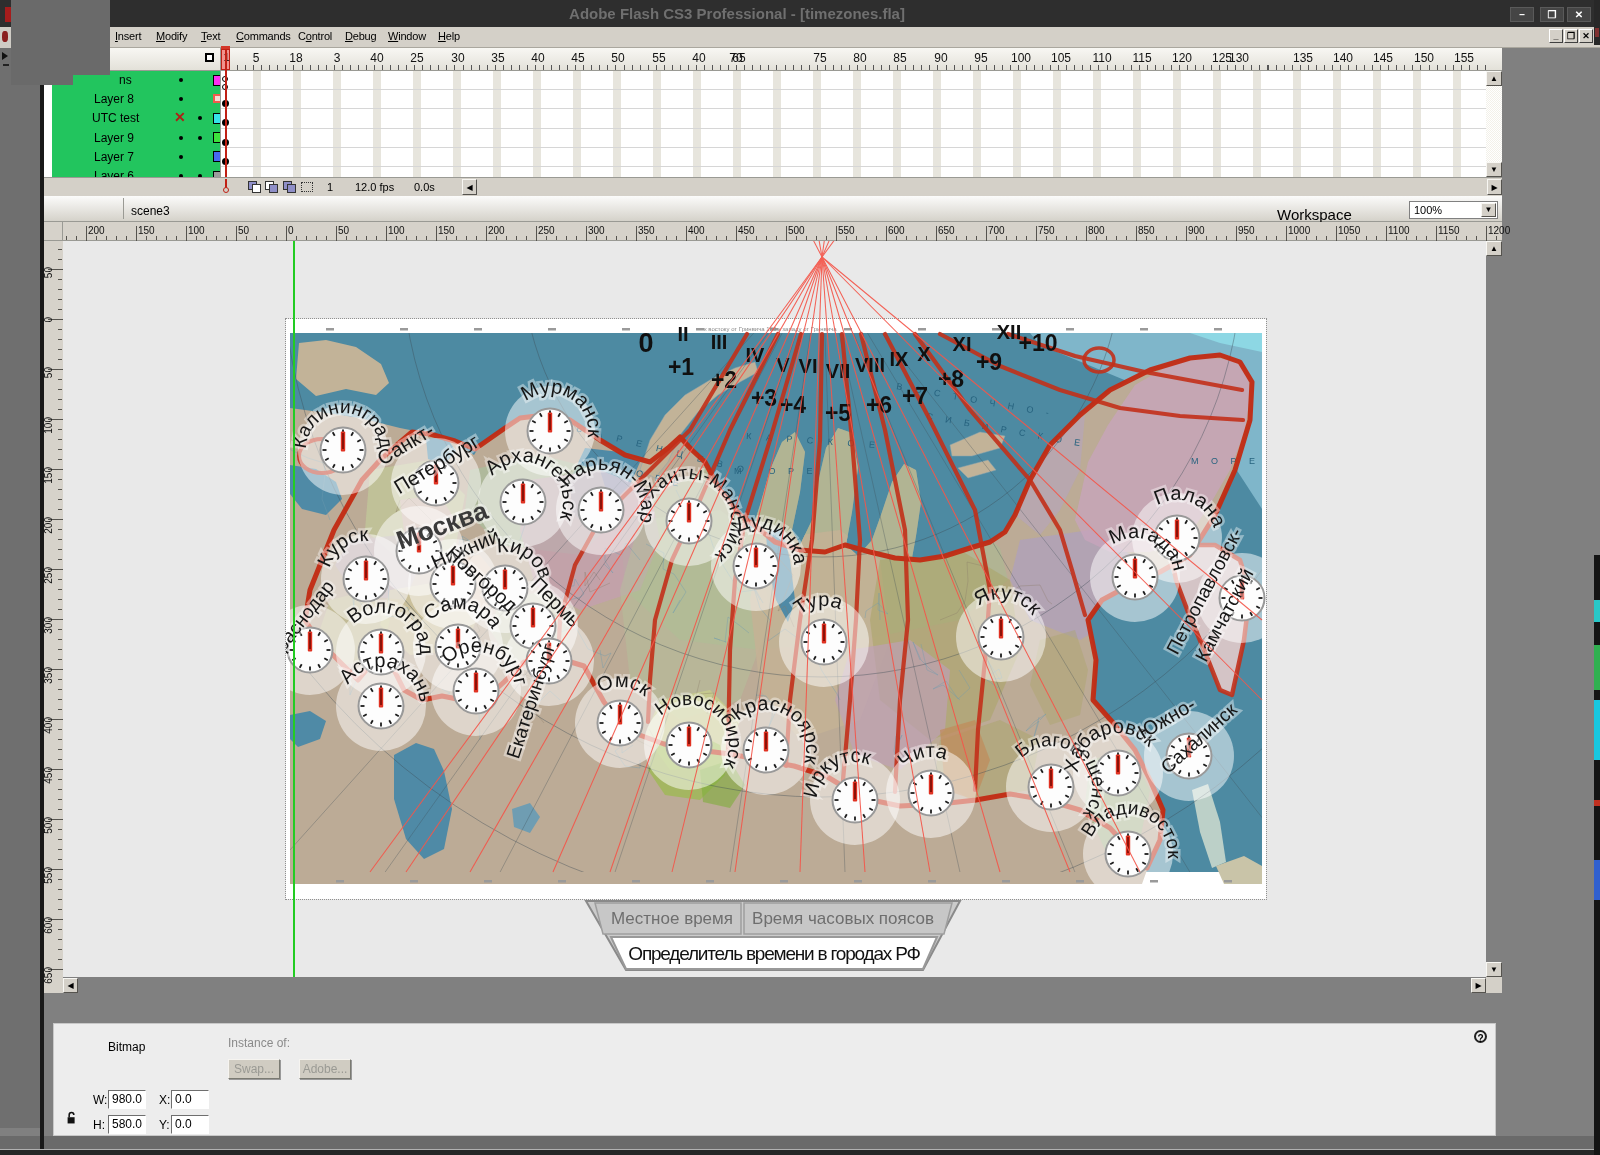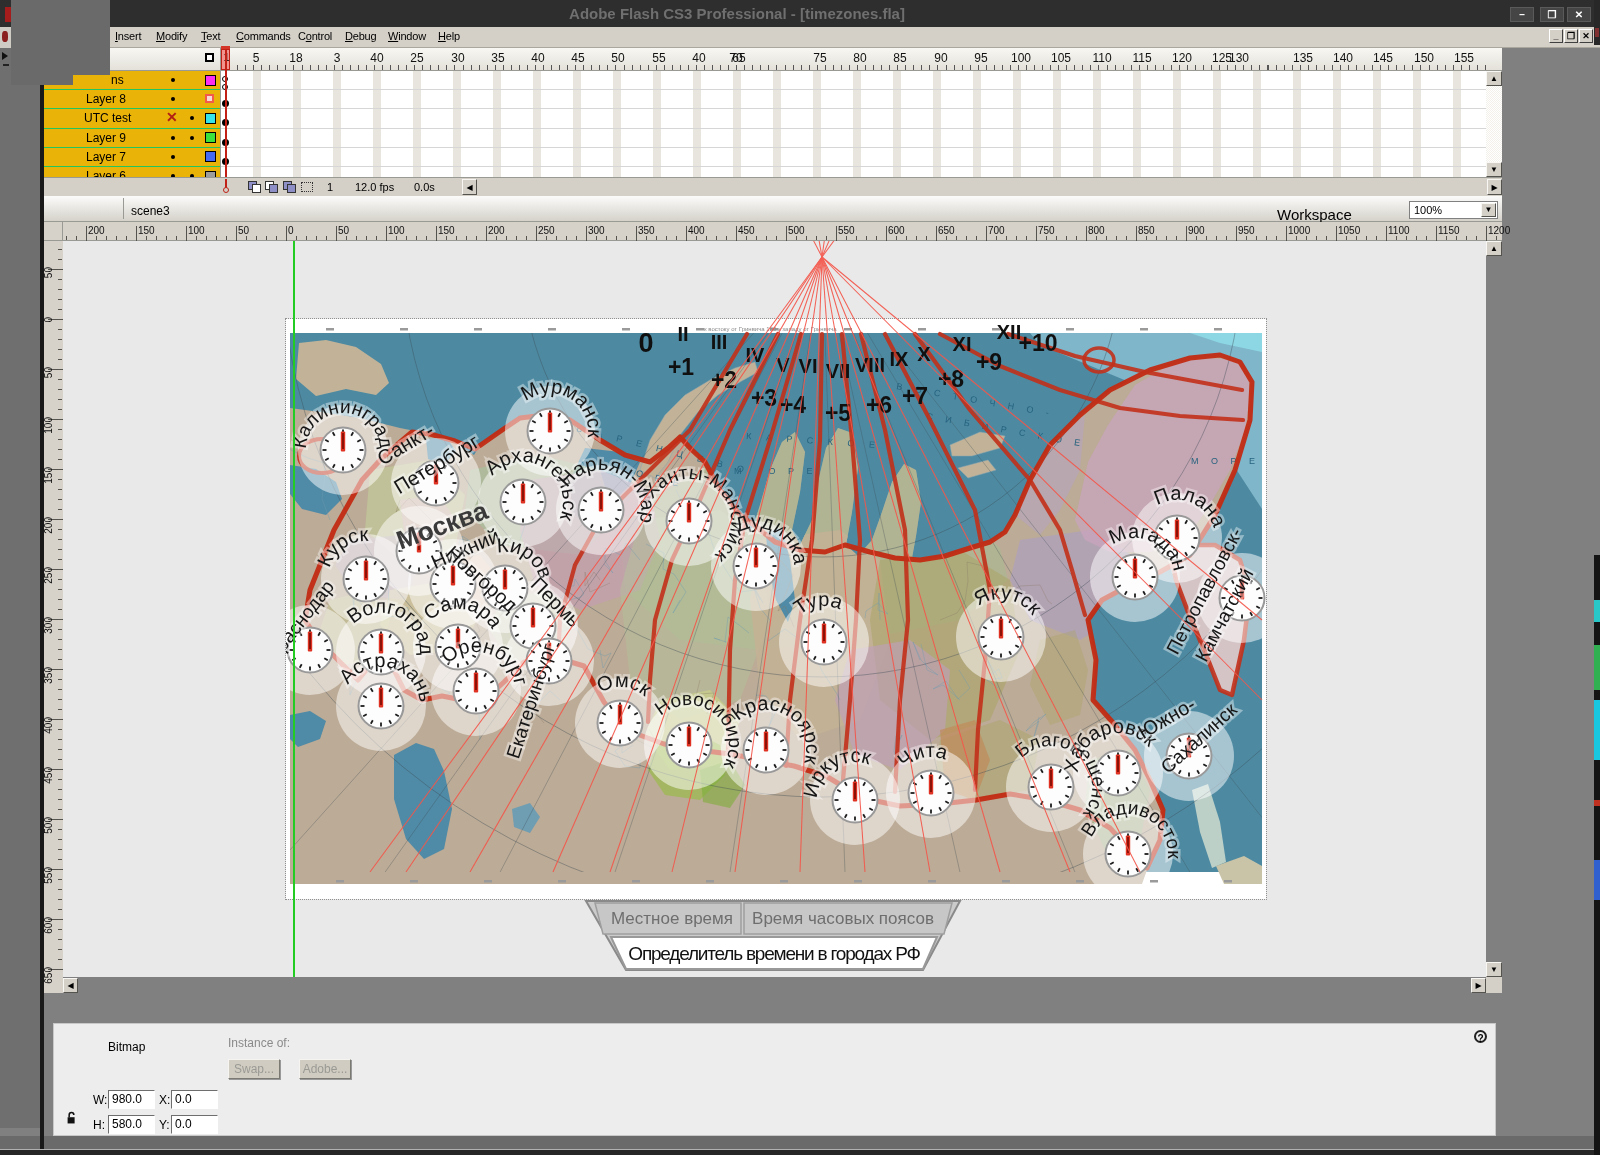--- a/index.html
+++ b/index.html
@@ -14,21 +14,21 @@
 .mdib { position:absolute; top:2px; width:14px; height:14px; background:#d4d0c8;
   border-top:1px solid #fff; border-left:1px solid #fff; border-right:1px solid #404040; border-bottom:1px solid #404040;
   font-size:9px; font-weight:bold; text-align:center; line-height:12px; color:#000; }
 #tl { position:absolute; left:44px; top:48px; width:1458px; height:148px; background:#fff; }
 #tlhdr { position:absolute; left:0; top:0; width:1458px; height:23px;
   background:linear-gradient(#f8f7f3,#e3e1d9); border-bottom:1px solid #9a9a94; }
 .hnum { position:absolute; top:3px; width:24px; text-align:center; font-size:12px; color:#111; }
 #hdrticks { position:absolute; left:177px; top:17px; width:1265px; height:5px;
   background:repeating-linear-gradient(90deg, #555 0 1px, transparent 1px 8.05px); }
 #lpanel { position:absolute; left:0; top:23px; width:177px; height:106px; background:#fff; overflow:hidden; }
-.lrow { position:absolute; left:0; width:177px; height:19.2px; border-bottom:1px solid #22c55e; background:#eab308; }
+.lrow { position:absolute; left:8px; width:177px; height:19.2px; border-bottom:1px solid #22c55e; background:#22c55e; }
 .lname { position:absolute; top:2px; font-size:12px; color:#000; }
 .ldot { position:absolute; top:7px; width:4px; height:4px; border-radius:50%; background:#000; }
 .lx { position:absolute; top:0px; color:#b01e15; font-size:14px; font-weight:bold; }
 .lsq { position:absolute; top:3.5px; width:11px; height:11px; border:1px solid #000; }
 #lhdr { position:absolute; left:0; top:0; width:177px; height:23px; background:linear-gradient(#f8f7f3,#e3e1d9);
   border-bottom:1px solid #9a9a94; border-right:1px solid #9a9a94; }
 #sqicon { position:absolute; left:161px; top:5px; width:9px; height:9px; border:2px solid #000; background:#fff; }
 #grid { position:absolute; left:177px; top:23px; width:1265px; height:106px; background:#fff; }
 #grid .shade { position:absolute; top:0; bottom:0; width:1265px;
   background:repeating-linear-gradient(90deg, transparent 0 32px, #e7e5dd 32px 40px); }
@@ -62,21 +62,21 @@
 .vrl { position:absolute; left:-1px; font-size:10px; color:#111; writing-mode:vertical-rl; transform:rotate(180deg); }
 #canvas { position:absolute; left:63px; top:241px; width:1423px; height:736px; background:#e9e9e9; overflow:hidden; }
 #stage { outline:1.5px dotted #909090; }
 #fansvg { position:absolute; left:0; top:0; }
 #guide { position:absolute; left:230px; top:0; width:1.5px; height:736px; background:#22cc22; }
 #props { position:absolute; left:53px; top:1023px; width:1443px; height:113px; background:#ededed;
   border:1px solid #c8c8c8; font-size:12px; color:#000; }
 .pbtn { position:absolute; width:52px; height:20px; background:#d0ccc2; color:#9a9a94; text-align:center;
   line-height:18px; border-top:1px solid #f6f4f0; border-left:1px solid #f6f4f0; border-right:1px solid #7a7a72;
   border-bottom:1px solid #7a7a72; box-shadow:1px 1px 0 #999; }
-.pin { position:absolute; width:47px; height:19px; background:#fff; border-top:1.5px solid #6e6e6e;
+.pin { position:absolute; width:38px; height:19px; background:#fff; border-top:1.5px solid #6e6e6e;
   border-left:1.5px solid #6e6e6e; border-right:1px solid #fff; border-bottom:1px solid #fff; font-size:12px; padding:1px 18px 0 3px; }
 .plab { position:absolute; font-size:12px; color:#000; }
 #leftcol { position:absolute; left:0; top:27px; width:40px; height:1101px; background:#6f6f6f; }
 #blackline { position:absolute; left:40px; top:85px; width:4px; height:1064px; background:#191919; }
 #graybox { position:absolute; left:11px; top:0; width:99px; height:75px; background:#6a6a6a; }
 #graybox2 { position:absolute; left:11px; top:0; width:62px; height:85px; background:#6a6a6a; }
 text { font-family:"Liberation Sans", sans-serif; }
 </style></head>
 <body>
 <div id="titlebar">

